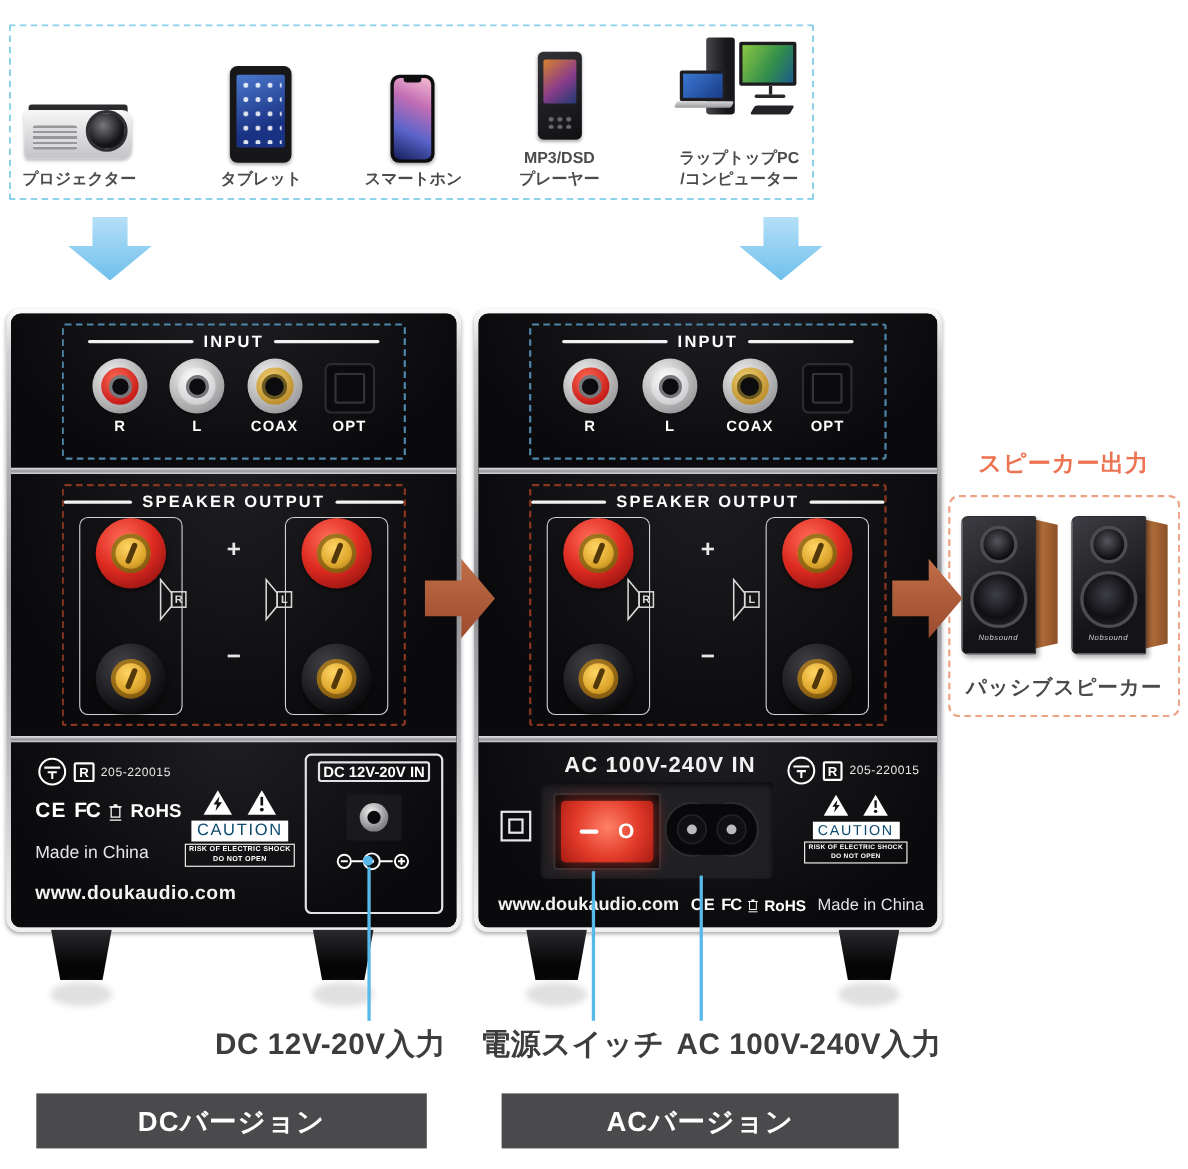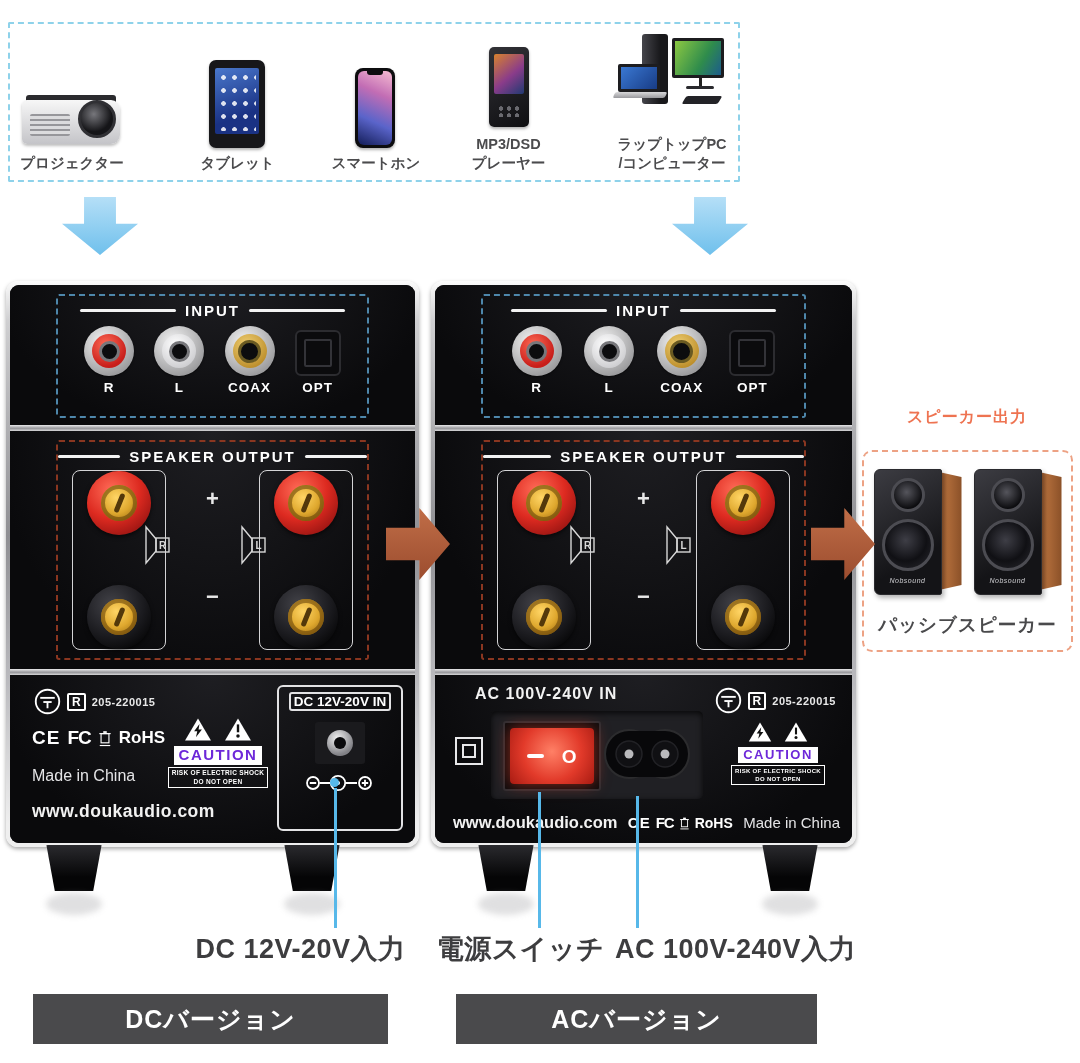--- a/index.html
+++ b/index.html
@@ -141,49 +141,49 @@
   .pm.plus{top:44px;}
   .pm.minus{top:142px;}
   .spk-glyph{position:absolute;top:80px;width:36px;height:46px;}
   .spk-glyph.r{left:86px;}
   .spk-glyph.l{left:182px;}
 
   
   .pse-row{position:absolute;display:flex;align-items:center;gap:6px;}
   .pse-row svg{display:block;}
   .reg-r{border:2px solid #fff;color:#fff;font-weight:bold;font-size:12px;line-height:1;padding:1px 3px;border-radius:2px;}
-  .reg-num{color:#e8e8e8;font-weight:bold;font-size:11px;letter-spacing:.5px;}
+  .reg-num{color:#e8e8e8;font-weight:normal;font-size:11px;letter-spacing:.5px;}
   .cert-row{position:absolute;display:flex;align-items:center;gap:7px;color:#fff;font-weight:bold;}
   .cert-ce{font-size:19px;letter-spacing:1px;}
   .cert-fcc{font-size:19px;letter-spacing:-1px;}
   .cert-rohs{font-size:17px;}
   .made-in{position:absolute;color:#e4e4e6;font-size:16px;}
   .site{position:absolute;color:#f2f2f2;font-size:17.5px;font-weight:bold;letter-spacing:.5px;}
   .caution-block{position:absolute;display:flex;flex-direction:column;align-items:center;}
   .tri-row{display:flex;gap:12px;align-items:flex-end;}
-  .caution-bar{margin-top:4px;background:#fff;color:#6d28d9;font-weight:bold;font-size:15px;
+  .caution-bar{margin-top:4px;background:#fff;color:#0c4a6e;font-weight:normal;font-size:15px;
     letter-spacing:1.5px;padding:0 5px;line-height:1.25;}
   .risk-box{margin-top:2px;border:1px solid #fff;color:#fff;font-size:6.5px;font-weight:bold;
     text-align:center;line-height:1.35;padding:1px 3px;letter-spacing:.3px;}
   .caution-block.small .caution-bar{font-size:13px;}
   .caution-block.small .risk-box{font-size:6px;}
 
   .dc-box{position:absolute;right:12px;top:10px;width:122px;height:142px;border:2px solid #e2e2e4;border-radius:6px;
     display:flex;flex-direction:column;align-items:center;}
   .dc-title{margin-top:5px;border:2px solid #e2e2e4;border-radius:3px;padding:0 3px;
     color:#fff;font-weight:bold;font-size:13.5px;white-space:nowrap;}
   .dc-jack{margin-top:11px;width:50px;height:42px;background:#1a1a1d;border-radius:3px;
     display:flex;align-items:center;justify-content:center;}
   .dc-pin{width:26px;height:26px;border-radius:50%;background:radial-gradient(circle at 40% 32%,#f2f2f2,#818186 70%);
     display:flex;align-items:center;justify-content:center;}
   .dc-hole{width:12px;height:12px;border-radius:50%;background:#0a0a0c;}
   .polarity{margin-top:9px;}
 
-  .ac-title{position:absolute;left:40px;top:10px;width:250px;text-align:left;
-    color:#f2f2f2;font-weight:bold;font-size:16px;letter-spacing:1px;}
+  .ac-title{position:absolute;left:40px;top:10px;width:250px;text-align:center;
+    color:#f2f2f2;font-weight:bold;font-size:20px;letter-spacing:1px;}
   .classii{position:absolute;left:20px;top:62px;width:24px;height:24px;border:2px solid #e8e8ea;
     display:flex;align-items:center;justify-content:center;}
   .classii::after{content:"";width:10px;height:10px;border:2px solid #e8e8ea;display:block;}
   .recess{position:absolute;left:56px;top:36px;width:212px;height:88px;background:#202024;border-radius:5px;
     box-shadow:inset 0 2px 6px rgba(0,0,0,.8);}
   .rocker-bezel{position:absolute;left:12px;top:10px;width:94px;height:66px;background:#0b0b0c;
     border:2px solid #2e2e32;border-radius:3px;}
   .rocker{position:absolute;inset:5px;border-radius:4px;display:flex;align-items:center;justify-content:space-evenly;
     background:radial-gradient(circle at 50% 42%,#ff8066 0%,#e23a2a 55%,#a81b12 100%);
     box-shadow:0 0 16px rgba(255,70,45,.55);}
@@ -207,21 +207,21 @@
 
   
   .arrow-right{position:absolute;width:64px;height:86px;z-index:5;
     background:linear-gradient(180deg,#c4714a,#98492c);
     clip-path:polygon(0 31%,52% 31%,52% 8%,100% 50%,52% 92%,52% 69%,0 69%);}
   .ar-1{left:386px;top:501px;}
   .ar-2{left:811px;top:501px;}
 
   
   .sp-title{position:absolute;left:858px;top:407px;width:218px;text-align:center;
-    font-size:16px;font-weight:bold;color:#ee7351;letter-spacing:1px;}
+    font-size:21px;font-weight:bold;color:#ee7351;letter-spacing:1px;}
   .sp-box{position:absolute;left:862px;top:450px;width:211px;height:202px;
     border:2px dashed #eda284;border-radius:10px;box-sizing:border-box;}
   .sp-row{display:flex;justify-content:center;gap:12px;margin-top:17px;}
   .spkr{position:relative;width:88px;height:126px;}
   .spkr-side{position:absolute;right:0;top:2px;width:27px;height:120px;border-radius:0 6px 6px 0;
     background:linear-gradient(90deg,#7c4524,#b06c3a 45%,#8a5028);
     clip-path:polygon(0 0,100% 5%,100% 95%,0 100%);}
   .spkr-front{position:absolute;left:0;top:0;width:66px;height:124px;border-radius:6px 2px 2px 6px;
     background:linear-gradient(150deg,#3c3c42 0%,#141417 70%);border:1px solid #2a2a2e;
     display:flex;flex-direction:column;align-items:center;box-shadow:2px 3px 5px rgba(0,0,0,.3);}

